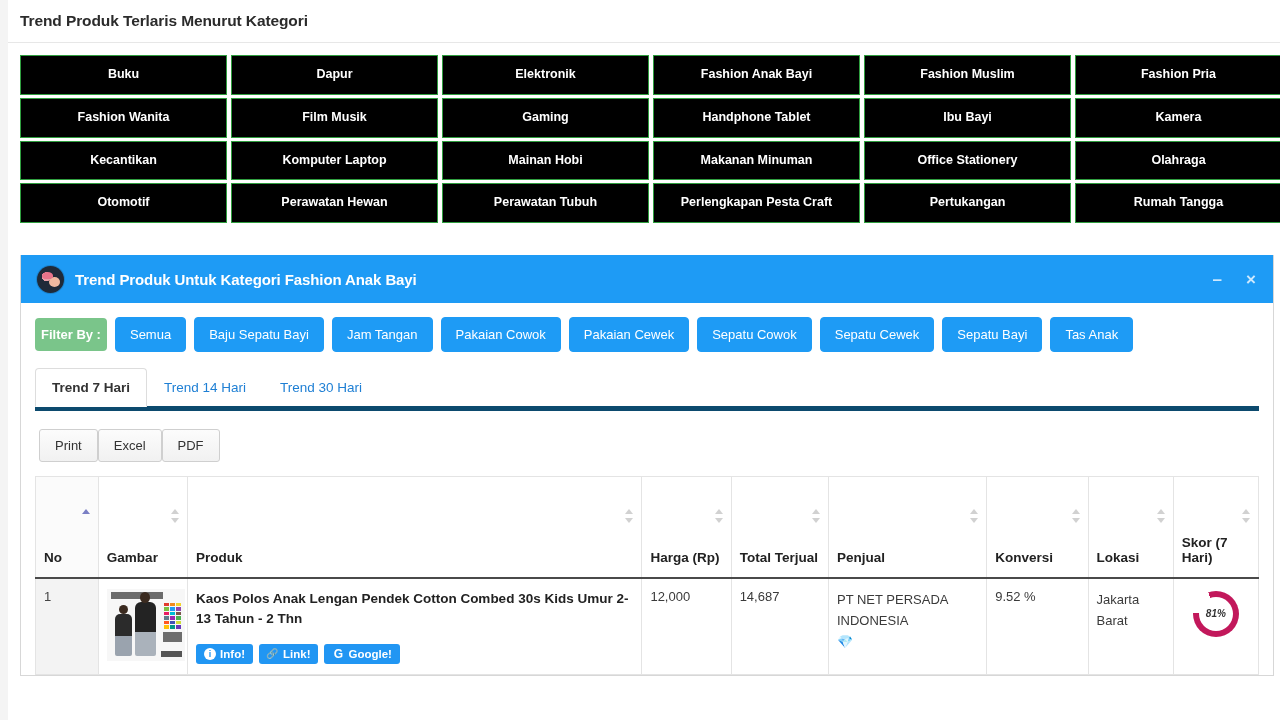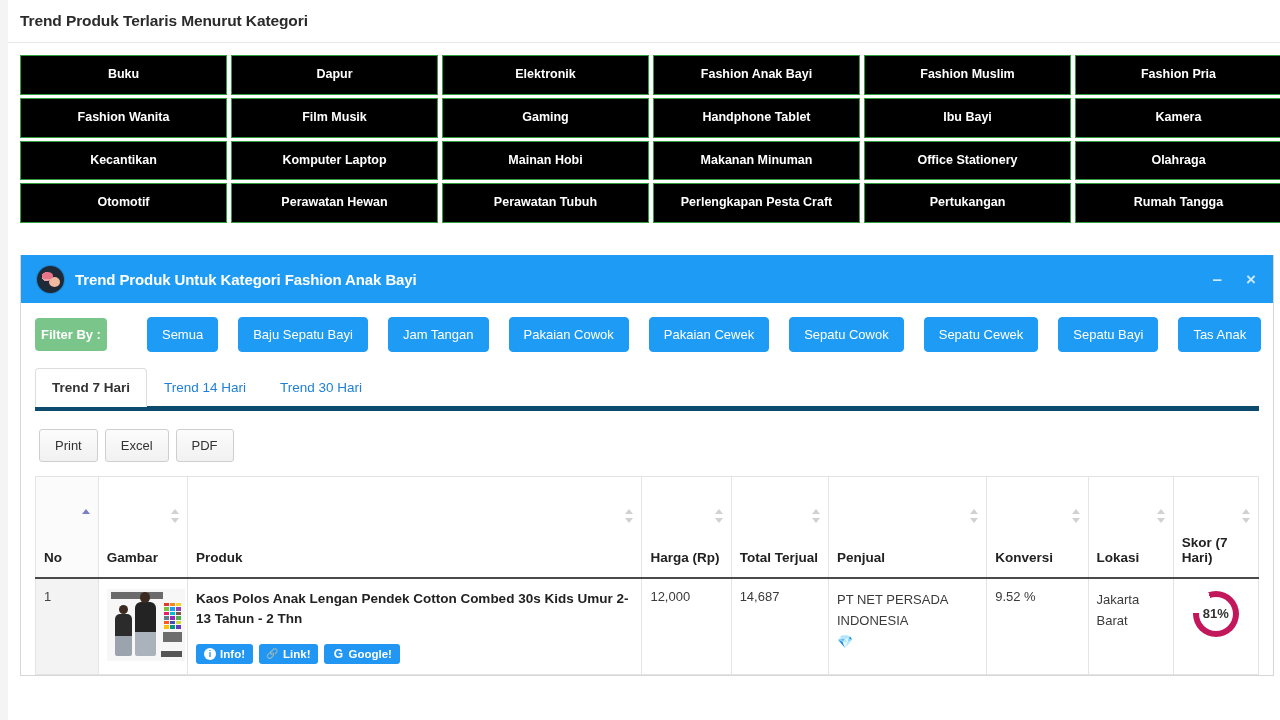--- a/index.html
+++ b/index.html
@@ -166,21 +166,20 @@
   }
   .tab.active {
     color: #333;
     font-weight: bold;
     background: #fff;
     border-color: #ddd #ddd #fff #ddd;
   }
   
   .export-row {
     display: flex;
-    gap: 7px;
     padding: 18px 0 14px 4px;
   }
   .export-btn {
     background: linear-gradient(#fcfcfc, #f1f1f1);
     border: 1px solid #cfcfcf;
     border-radius: 3px;
     padding: 8px 15px;
     font-size: 13px;
     color: #333;
     cursor: pointer;
@@ -320,22 +319,23 @@
   }
   .donut::after {
     content: "";
     position: absolute; inset: 6px;
     background: #fff;
     border-radius: 50%;
   }
   .donut .val {
     position: absolute; inset: 0;
     display: flex; align-items: center; justify-content: center;
-    font-size: 13px; font-weight: bold; color: #333;
+    font-size: 10px; font-weight: bold; color: #333;
     z-index: 2;
+    font-style: italic;
   }
 </style>
 </head>
 <body>
 
 <div class="page">
 
   <div class="page-title-bar">
     <div class="page-title">Trend Produk Terlaris Menurut Kategori</div>
   </div>
@@ -376,21 +376,21 @@
       <div class="panel-tools">
         <span class="panel-tool">–</span>
         <span class="panel-tool">×</span>
       </div>
     </div>
 
     <div class="panel-body">
 
       <div class="filter-row">
         <div class="filter-label">Filter By :</div>
-        <div id="filter-buttons" style="display:flex; gap:20px;margin-left:32px;">
+        <div id="filter-buttons" style="display:flex; gap:8px;">
             <div class="filter-btn">Semua</div>
             <div class="filter-btn">Baju Sepatu Bayi</div>
             <div class="filter-btn">Jam Tangan</div>
             <div class="filter-btn">Pakaian Cowok</div>
             <div class="filter-btn">Pakaian Cewek</div>
             <div class="filter-btn">Sepatu Cowok</div>
             <div class="filter-btn">Sepatu Cewek</div>
             <div class="filter-btn">Sepatu Bayi</div>
             <div class="filter-btn">Tas Anak</div>
           </div>

